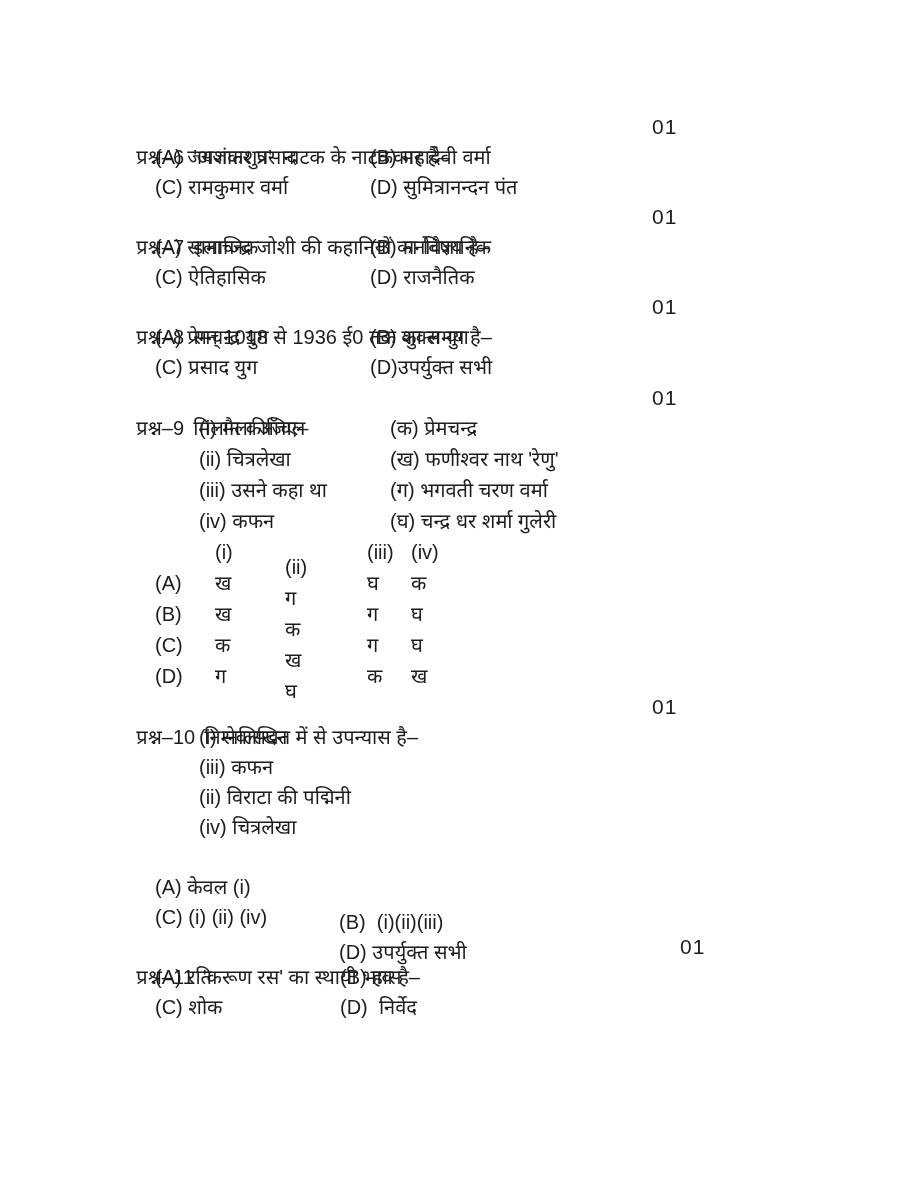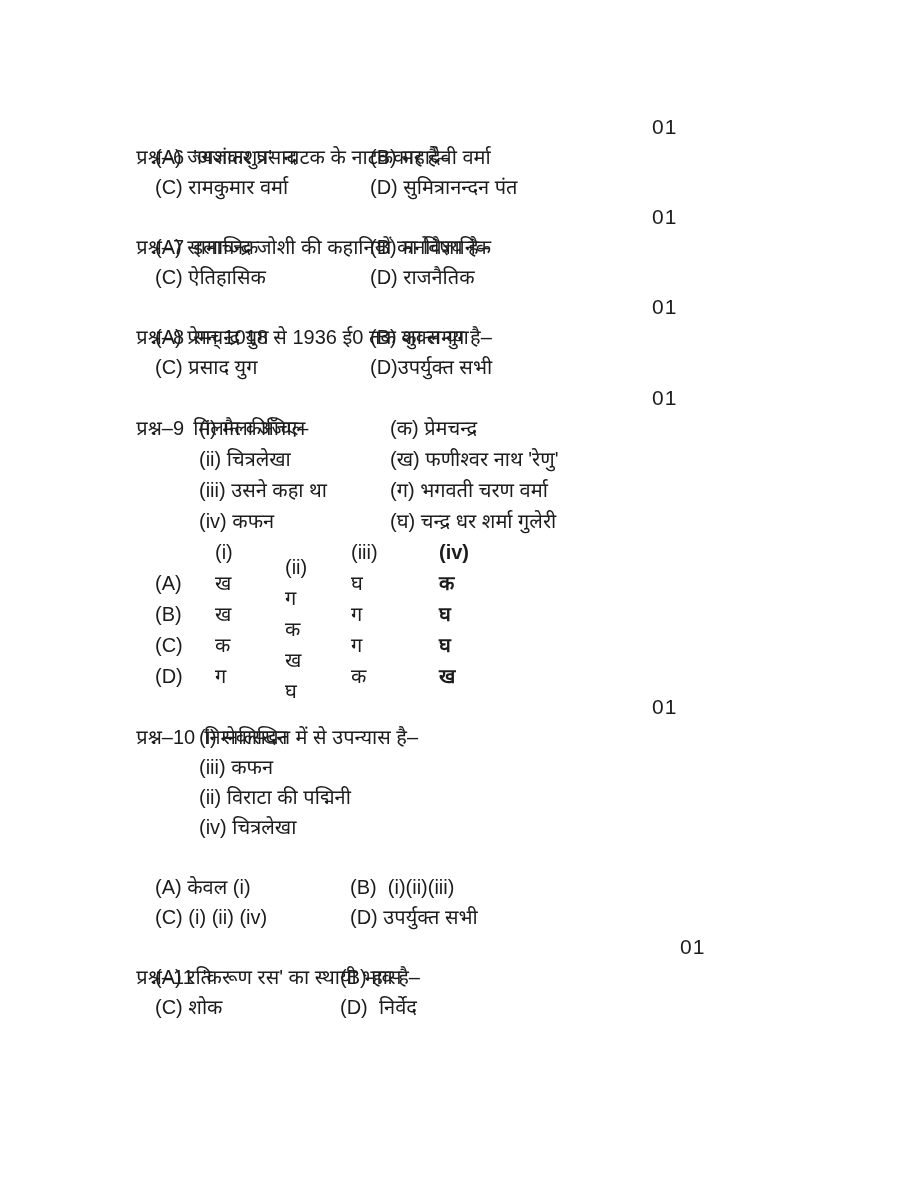--- a/index.html
+++ b/index.html
@@ -37,32 +37,32 @@
     left: 549px;
     top: 0;
     font-size: 21px;
     letter-spacing: 1px;
   }
   .q11 .marks { left: 577px; }
 
   .opt  { position: absolute; top: 0; }
   .optA { left: 52px; }
   .optB { left: 267px; }
-  .q10 .optB { left: 247px; }
+  .q10 .optB { left: 236px; margin-top: 35px; }
   .q11 .optB { left: 237px; }
 
   .ml { position: absolute; left: 55px; top: 0; margin-left: 41px; }
   .mr { position: absolute; left: 287px; top: 0; }
 
   .mlabel { position: absolute; left: 52px; top: 0; }
   .mc  { position: absolute; top: 0; }
   .mc1 { left: 112px; }
   .mc2 { left: 182px; margin-top: 15px; }
-  .mc3 { left: 248px; }
-  .mc4 { left: 336px; font-weight: bold; }
+  .mc3 { left: 264px; }
+  .mc4 { left: 308px; }
 </style>
 </head>
 <body>
 
 <div class="page">
 
   <div class="q q6">
     <div class="line q-header">
       <span class="q-number">प्रश्न–6</span><span class="q-text">'अजातशुत्र'  नाटक के नाटककार हैं–</span>
       <span class="marks">01</span>

